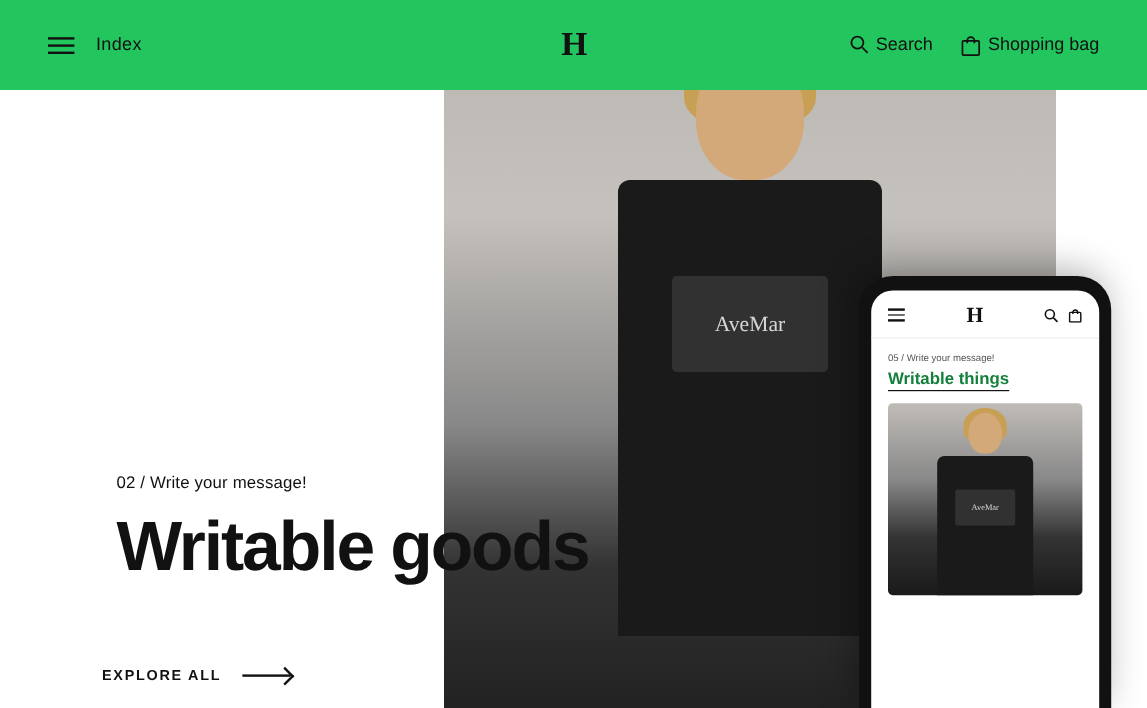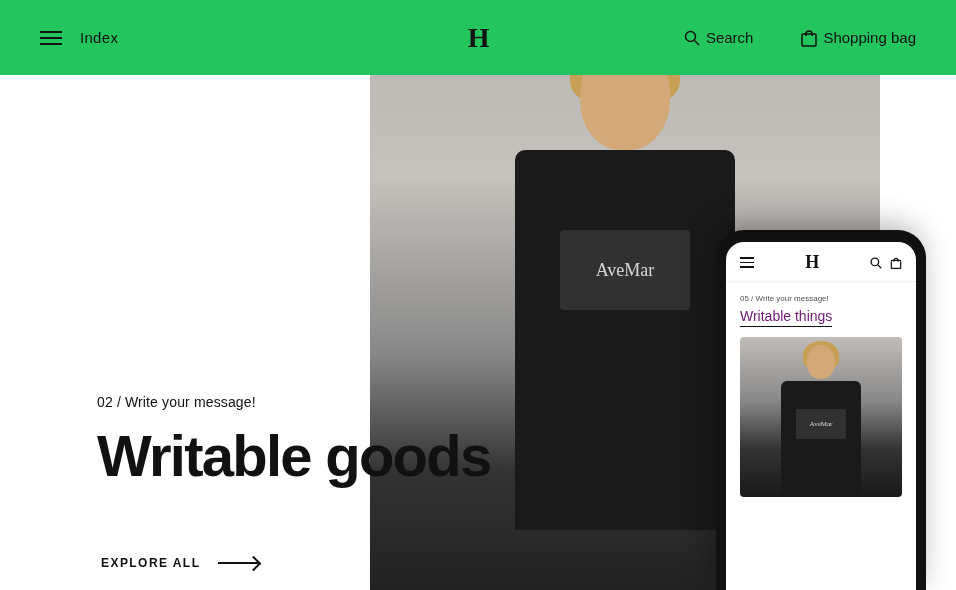--- a/index.html
+++ b/index.html
@@ -58,42 +58,40 @@
       transform: translateX(-50%);
       font-family: 'Georgia', serif;
     }
     .header-right {
       display: flex;
       align-items: center;
       gap: 24px;
     }
     .search-btn {
       display: flex;
-      align-items: center;
       gap: 6px;
       cursor: pointer;
       background: none;
       border: none;
       font-size: 15px;
       color: #111;
     }
     .search-icon-svg {
       width: 16px;
       height: 16px;
     }
     .bag-btn {
       display: flex;
       align-items: center;
       gap: 6px;
       cursor: pointer;
       background: none;
       border: none;
       font-size: 15px;
       color: #111;
-      margin-left: 24px;
     }
     .bag-icon-svg {
       width: 16px;
       height: 18px;
     }
 
     
     .main-content {
       position: absolute;
       top: 0; left: 0; right: 0; bottom: 0;
@@ -196,21 +194,20 @@
     .explore-link {
       position: absolute;
       bottom: 20px;
       left: 85px;
       display: flex;
       align-items: center;
       gap: 18px;
       cursor: pointer;
       z-index: 5;
       text-decoration: none;
-      margin-left: 16px;
     }
     .explore-text {
       font-size: 12px;
       font-weight: 700;
       letter-spacing: 0.12em;
       color: #111;
       text-transform: uppercase;
     }
     .explore-arrow {
       width: 40px;
@@ -287,22 +284,22 @@
     .phone-content {
       padding: 12px 14px 8px;
     }
     .phone-subtitle {
       font-size: 8px;
       color: #555;
       margin-bottom: 4px;
     }
     .phone-title {
       font-size: 14px;
-      font-weight: 400;
-      color: #701a75;
+      font-weight: 700;
+      color: #15803d;
       margin-bottom: 10px;
       border-bottom: 1px solid #111;
       padding-bottom: 2px;
       display: inline-block;
     }
     .phone-product-img {
       width: 100%;
       height: 160px;
       background: linear-gradient(180deg, #c0bcb8 0%, #888 40%, #333 70%, #1a1a1a 100%);
       border-radius: 4px;

